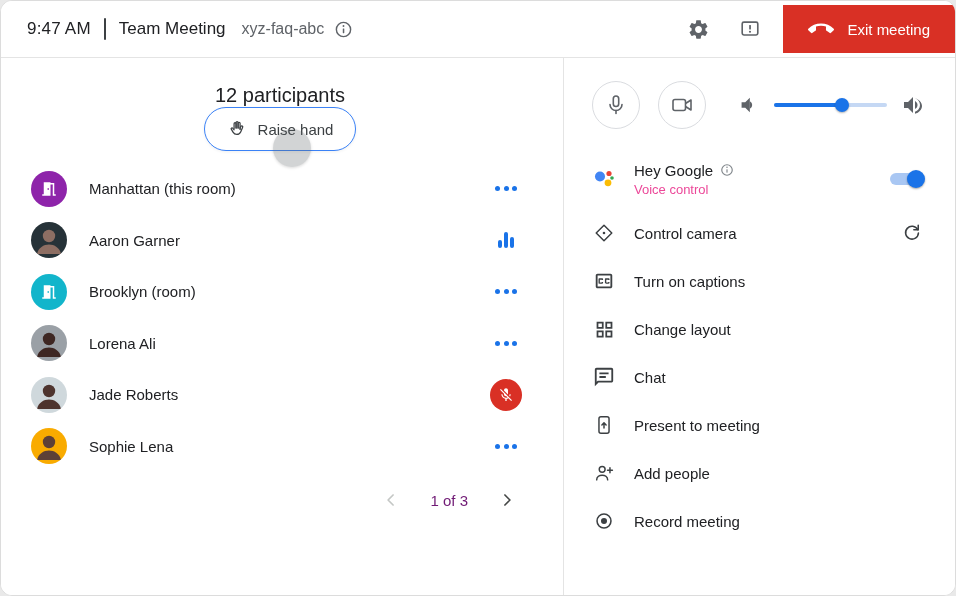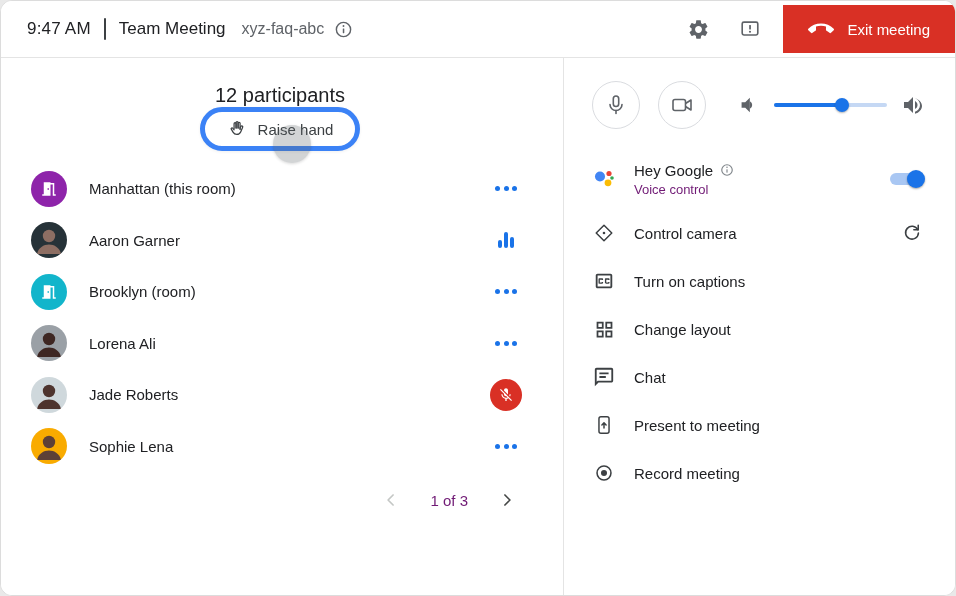--- a/index.html
+++ b/index.html
@@ -27,21 +27,21 @@
   
   .content { display:flex; height:539px; }
   .left-panel { width:562px; flex:none; background:#fff; }
   .right-panel { flex:1; border-left:1px solid #e4e4e4; background:#fff; padding:23px 30px 0 28px; }
 
   
   .lp-header { display:flex; align-items:center; justify-content:space-between;
     padding:26px 30px 0 26px;flex-direction:column; }
   .lp-title { font-size:20px; font-weight:500; color:#202124; }
   .raise-hand { position:relative; display:flex; align-items:center; gap:11px; height:44px;
-    padding:0 22px; border:5px solid #3b82f6; border-radius:24px; background:#fff;
+    padding:0 22px; border:1px solid #3b82f6; border-radius:24px; background:#fff;
     font-size:15px; color:#3c4043; cursor:pointer; box-shadow:0 1px 3px rgba(60,64,67,.08); }
   .touch-indicator { position:absolute; right:44px; bottom:-17px; width:38px; height:38px;
     border-radius:50%; background:rgba(95,99,104,.28); box-shadow:0 1px 3px rgba(0,0,0,.15); }
 
   .plist { margin-top:12px; }
   .prow { display:flex; align-items:center; height:51.5px; padding:0 40px 0 30px; cursor:pointer; }
   .avatar { width:36px; height:36px; border-radius:50%; flex:none; display:flex;
     align-items:center; justify-content:center; overflow:hidden; }
   .pname { margin-left:22px; font-size:15px; color:#202124; }
   .prow-spacer { flex:1; }
@@ -74,21 +74,21 @@
 
   .menu { margin-top:20px; }
   .menu-row { display:flex; align-items:center; height:48px; cursor:pointer; }
   .menu-row.tall { height:60px; }
   .menu-icon { width:24px; height:24px; flex:none; display:flex; align-items:center; justify-content:center; }
   .menu-label { margin-left:18px; font-size:15px; color:#202124; }
   .menu-spacer { flex:1; }
   .hg-text { margin-left:18px; }
   .hg-title-row { display:flex; align-items:center; gap:7px; }
   .hg-title { font-size:15px; color:#202124; }
-  .hg-sub { font-size:13px; color:#701a75; margin-top:3px; }
+  .hg-sub { font-size:13px; color:#ec4899; margin-top:3px; }
   .toggle { position:relative; width:37px; height:20px; cursor:pointer; flex:none; }
   .toggle-track { position:absolute; left:2px; top:4px; width:33px; height:12px;
     border-radius:7px; background:#a9c7f3; }
   .toggle-thumb { position:absolute; right:0; top:1px; width:18px; height:18px;
     border-radius:50%; background:#1a73e8; box-shadow:0 1px 2px rgba(0,0,0,.35); }
   .row-action { width:26px; height:26px; display:flex; align-items:center; justify-content:center; cursor:pointer; }
 </style>
 </head>
 <body>
 
@@ -386,20 +386,30 @@
         <div class="menu-row">
           <span class="menu-icon">
             <svg width="22" height="22" viewBox="0 0 24 24" fill="none" stroke="#3c4043" stroke-width="1.6" stroke-linecap="round" stroke-linejoin="round">
               <rect x="6.5" y="3" width="11" height="18" rx="2.2"></rect>
               <path d="M12 15.2V9.8M9.7 12l2.3-2.3L14.3 12"></path>
             </svg>
           </span>
           <span class="menu-label">Present to meeting</span>
         </div>
 
+        <div class="menu-row">
+          <span class="menu-icon">
+            <svg width="22" height="22" viewBox="0 0 24 24" fill="none" stroke="#3c4043" stroke-width="1.6" stroke-linecap="round">
+              <circle cx="10" cy="8" r="3.2"></circle>
+              <path d="M4 19.5c0-3.3 3-5 6-5s6 1.7 6 5"></path>
+              <path d="M18.5 6.3v5.4M15.8 9h5.4"></path>
+            </svg>
+          </span>
+          <span class="menu-label">Add people</span>
+        </div>
 
         <div class="menu-row">
           <span class="menu-icon">
             <svg width="22" height="22" viewBox="0 0 24 24">
                 <circle cx="12" cy="12" r="7.6" fill="none" stroke="#3c4043" stroke-width="1.7"></circle>
                 <circle cx="12" cy="12" r="3.3" fill="#3c4043"></circle>
               </svg>
           </span>
           <span class="menu-label">Record meeting</span>
         </div>

